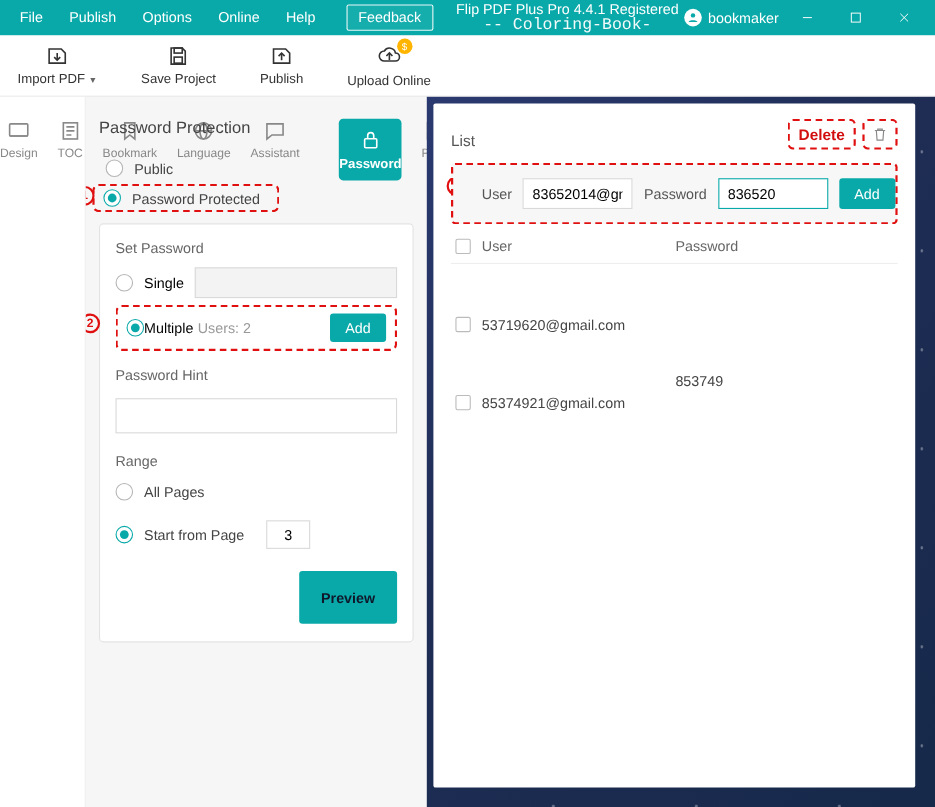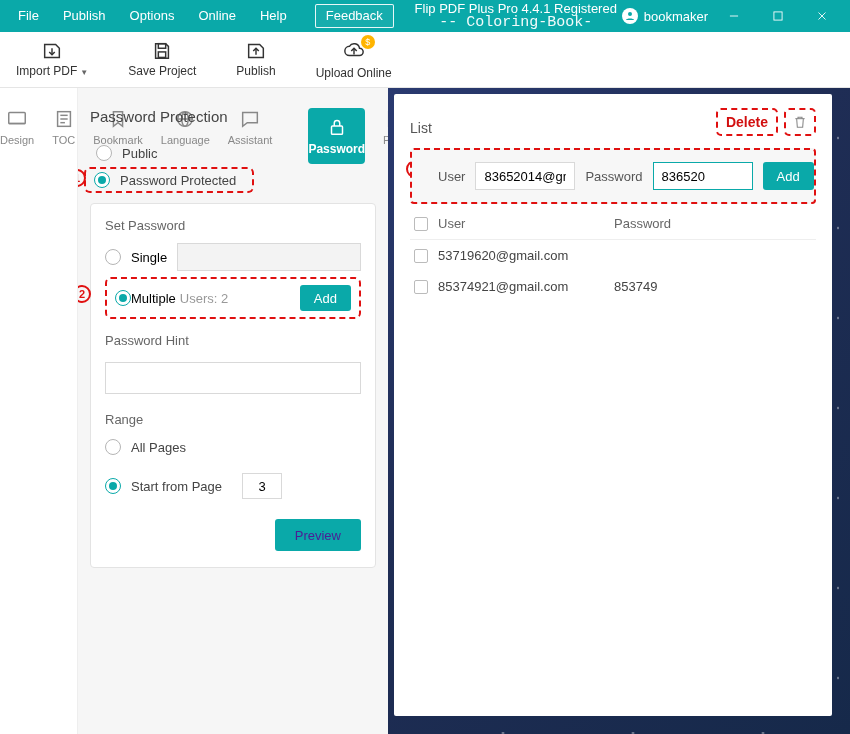--- a/index.html
+++ b/index.html
@@ -107,22 +107,22 @@
     margin-left:auto; background:var(--teal); color:#fff; border:none; padding:0 14px;
     height:26px; border-radius:3px; cursor:pointer;
   }
 
   .hint-input {
     width:100%; height:32px; border:1px solid var(--border); margin-top:6px; padding:0 8px;
   }
   .page-input { width:40px; height:26px; border:1px solid var(--border); text-align:center; margin-left:10px;}
 
   .preview-btn {
-    background:var(--teal); color:#4c1d95; border:none; padding:0 20px; height:32px;
-    border-radius:3px; float:right; margin-top:16px; cursor:pointer;
+    background:var(--teal); color:#0f172a; border:none; padding:0 20px; height:48px;
+    border-radius:3px; float:right; margin-top:16px; cursor:pointer;font-weight:bold;
   }
 
   
   .rightarea { flex:1; position:relative; background:linear-gradient(135deg,#2a3a70 0%, #1f2d55 40%, #16294a 100%); overflow:hidden; }
   .rightarea::before {
     content:""; position:absolute; inset:0;
     background-image:
       radial-gradient(#fff 1px, transparent 1.5px),
       radial-gradient(#fff 1.2px, transparent 1.8px);
     background-size: 80px 90px, 130px 110px;
@@ -159,21 +159,21 @@
     background:var(--teal); color:#fff; border:none; padding:0 14px;
     height:28px; border-radius:3px; cursor:pointer; margin-left:auto;
   }
 
   .tbl-head { display:flex; align-items:center; padding:12px 4px 8px 4px; color:#666; border-bottom:1px solid #eee;}
   .tbl-head .col-u { flex:0 0 200px; display:flex; align-items:center; gap:10px; }
   .tbl-head .col-p { flex:1; }
   .chk { width:14px; height:14px; border:1.4px solid #bbb; border-radius:2px; display:inline-block; }
 
   .tbl-row { display:flex; align-items:center; padding:8px 4px; color:#444; }
-  .tbl-row .col-u { flex:0 0 200px; display:flex; align-items:flex-end; gap:10px; }
+  .tbl-row .col-u { flex:0 0 200px; display:flex; align-items:flex-start; gap:10px;margin-top:40px; }
   .tbl-row .col-p { flex:1; }
   .hl { border:2px dashed var(--red-dash); border-radius:5px; padding:0 6px; display:inline-block; }
 
   .rel { position:relative; }
   .protected-row { padding:3px 8px; margin:2px 0 4px -6px; width:170px; }
 </style>
 </head>
 <body>
 
 <div class="menubar">

